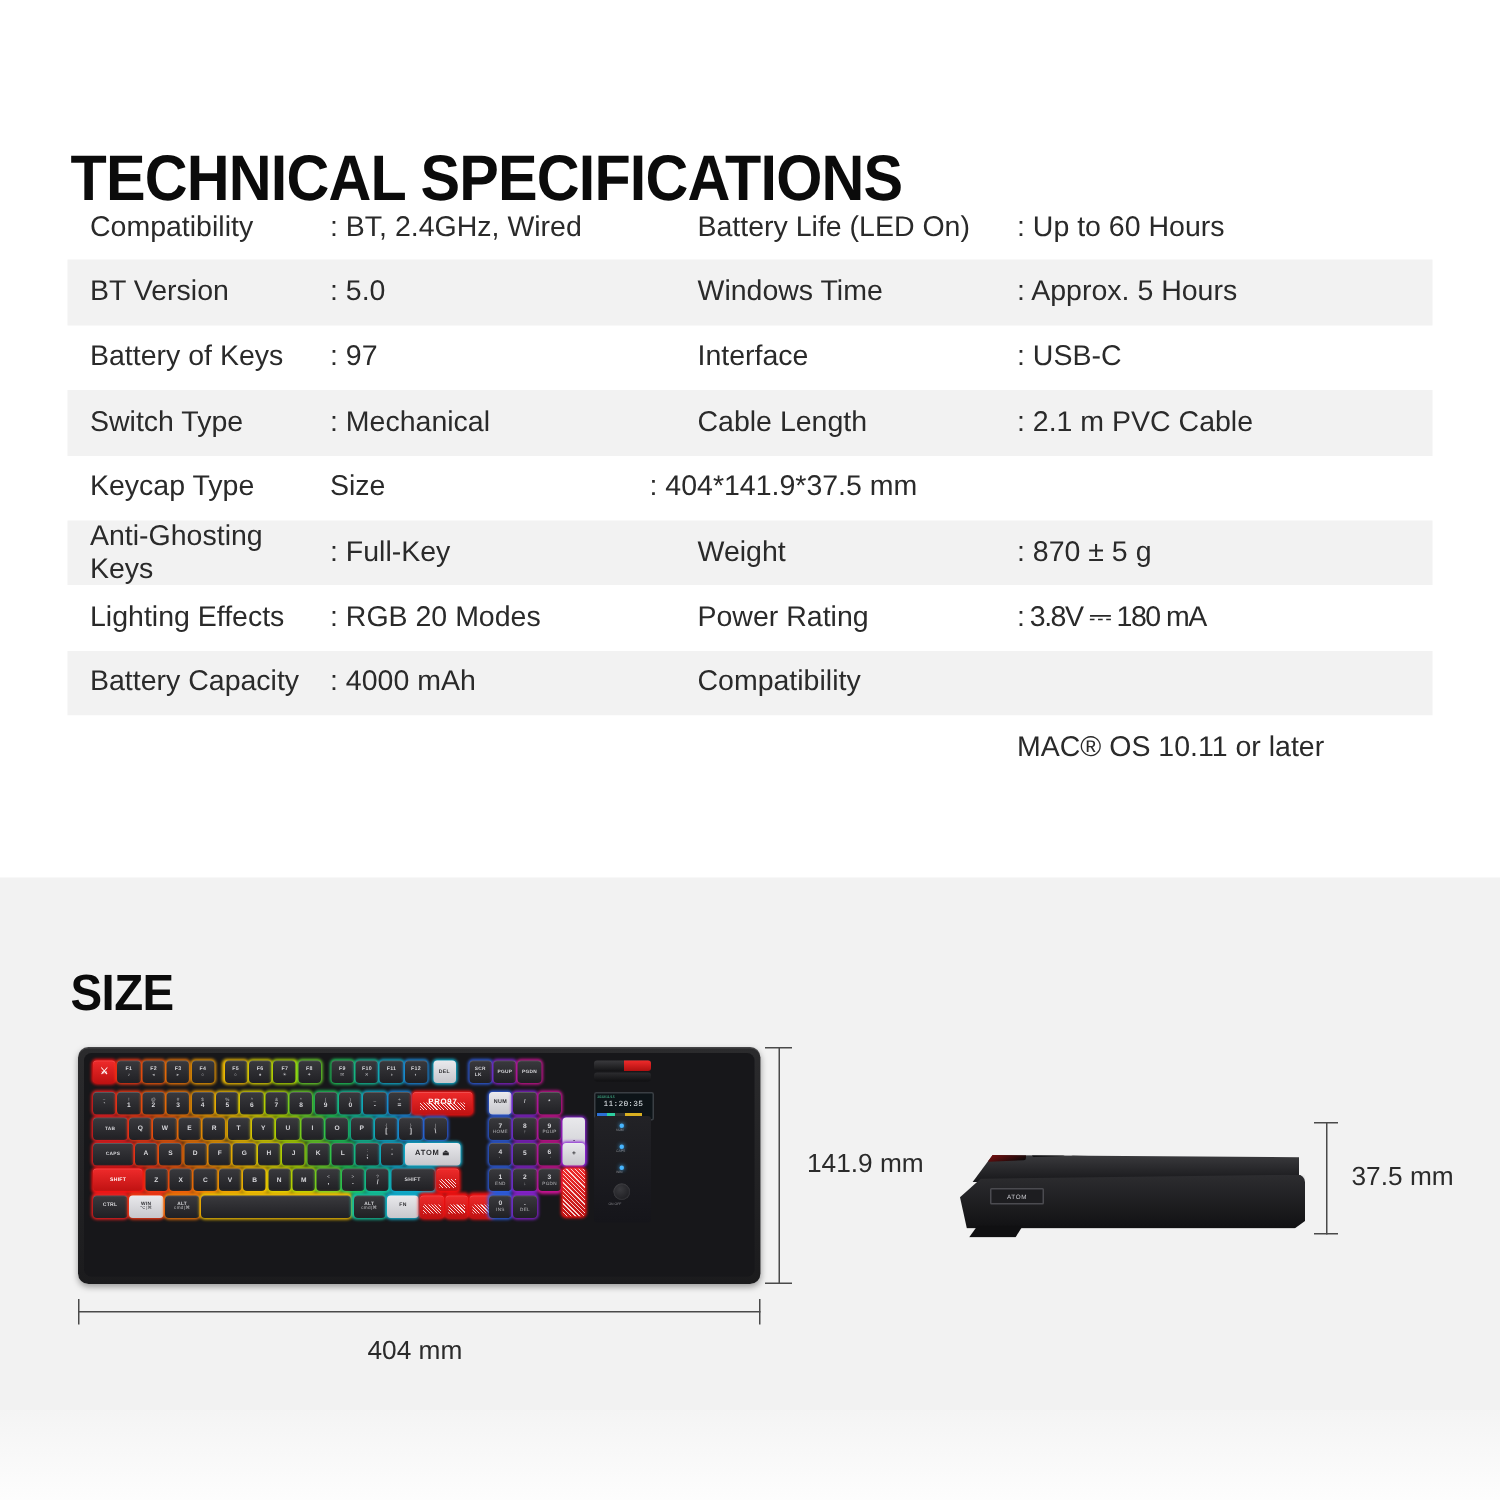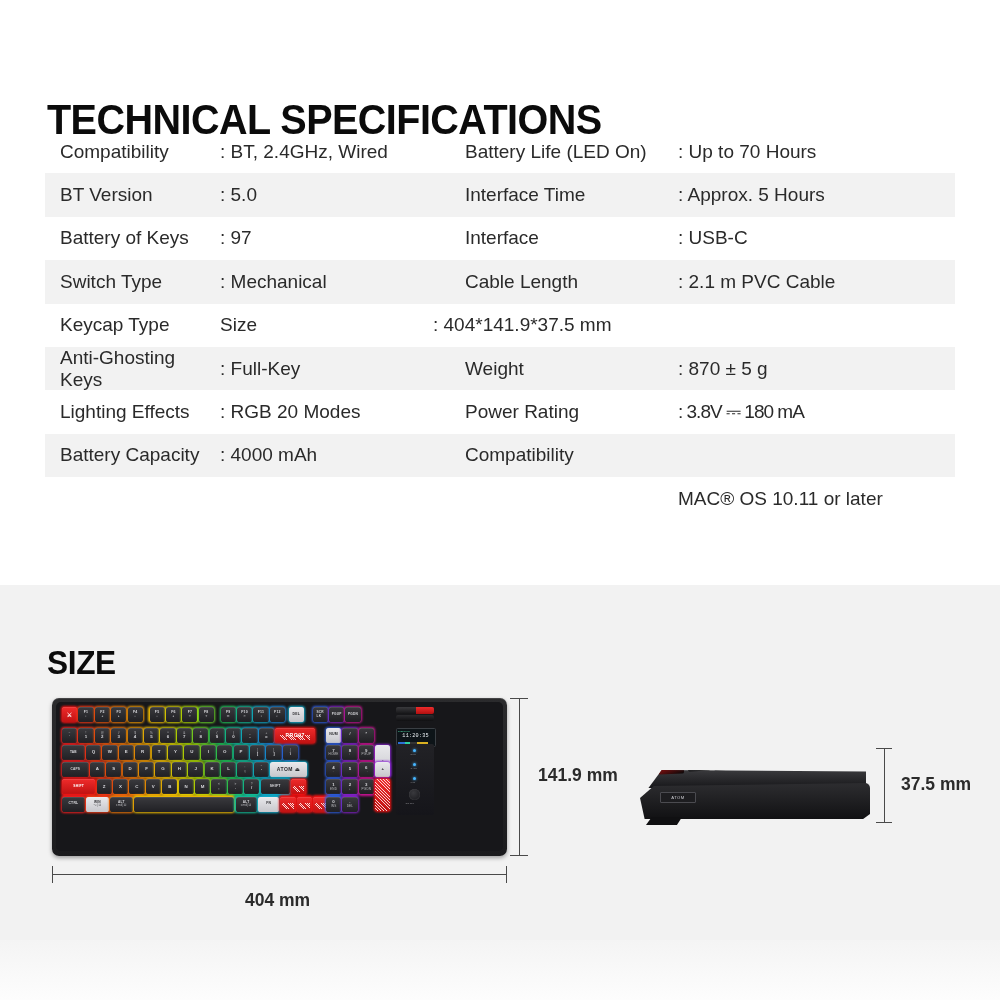--- a/index.html
+++ b/index.html
@@ -100,44 +100,44 @@
   .kb2 .badge{position:absolute;left:20px;bottom:16px;width:34px;height:9px;
        background:#1d1d20;border:.6px solid #4b4b50;border-radius:1px;
        color:#cfcfd4;font-size:4.2px;display:flex;align-items:center;justify-content:center;
        letter-spacing:.4px;}
   .kb2 .foot{position:absolute;left:6px;bottom:2px;width:36px;height:8px;
        background:#101012;clip-path:polygon(16% 0,100% 0,86% 100%,0 100%);}
   .k2{position:absolute;border-radius:1.5px;}
 
   
   .dimline{position:absolute;background:#4a4a4a;}
-  .dimlbl{position:absolute;font-size:17.5px;color:#2b2b2b;font-weight:700;white-space:nowrap;}
+  .dimlbl{position:absolute;font-size:17.5px;color:#2b2b2b;font-weight:400;white-space:nowrap;}
 </style>
 </head>
 <body>
 
 <div class="page">
 
   <section class="spec-section">
     <h1 class="spec-title">TECHNICAL SPECIFICATIONS</h1>
 
     <div class="spec-table">
 
 
       <div class="row">
         <div class="cell c-lab">Compatibility</div>
         <div class="cell c-val">: BT, 2.4GHz, Wired</div>
         <div class="cell c-lab2">Battery Life (LED On)</div>
-        <div class="cell c-val2">: Up to 70 Hours</div>
+        <div class="cell c-val2">: Up to 60 Hours</div>
       </div>
 
       <div class="row alt">
         <div class="cell c-lab">BT Version</div>
         <div class="cell c-val">: 5.0</div>
-        <div class="cell c-lab2">Interface Time</div>
+        <div class="cell c-lab2">Windows Time</div>
         <div class="cell c-val2">: Approx. 5 Hours</div>
       </div>
 
       <div class="row">
         <div class="cell c-lab">Battery of Keys</div>
         <div class="cell c-val">: 97</div>
         <div class="cell c-lab2">Interface</div>
         <div class="cell c-val2">: USB-C</div>
       </div>
 

